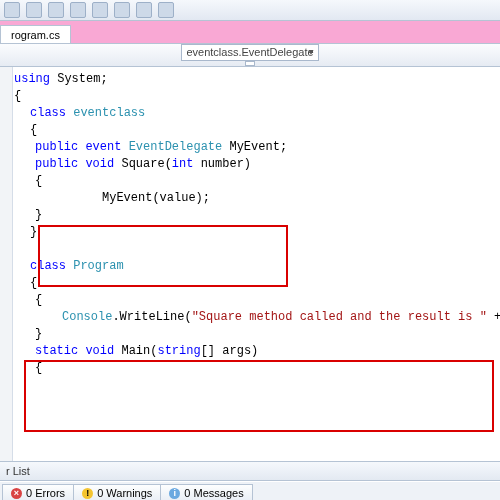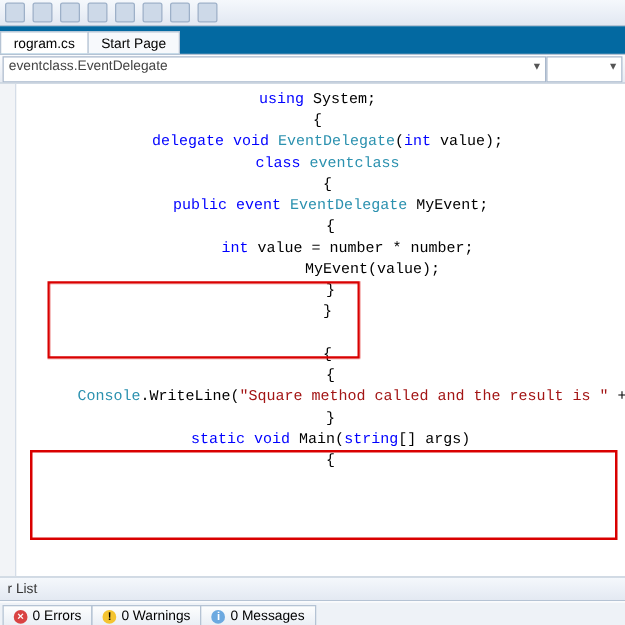--- a/index.html
+++ b/index.html
@@ -1,24 +1,24 @@
 <!DOCTYPE html>
 <html><head>
 <meta charset="utf-8">
 <style>
 body{margin:0;font-family:"Segoe UI",Tahoma,sans-serif;font-size:11px;background:#e8ecf0;color:#000;overflow:hidden;width:500px;height:500px;}
 .toolbar{height:20px;background:linear-gradient(#f5f8fc,#e2e8f2);border-bottom:1px solid #b5c3d4;display:flex;align-items:center;padding:0 4px;gap:6px;}
 .toolbar span{width:14px;height:14px;background:#cdd9e8;border:1px solid #9db0c8;border-radius:2px;display:inline-block;}
-.tabstrip{height:22px;background:#0369a1;border-bottom:1px solid #b5c3d4;display:flex;align-items:flex-end;}
+.tabstrip{height:22px;background:#f9a8d4;border-bottom:1px solid #b5c3d4;display:flex;align-items:flex-end;}
 .tab{padding:3px 10px 2px;font-size:11px;border:1px solid #b5c3d4;border-bottom:none;background:#f7f9fc;margin-right:-1px;cursor:pointer;}
 .tab.active{background:#fff;font-weight:normal;}
-.navbar{height:22px;background:linear-gradient(#fbfcfe,#e6ebf3);border-bottom:1px solid #b5c3d4;display:flex;align-items:center;padding:0 2px;}
+.navbar{height:22px;background:linear-gradient(#fbfcfe,#e6ebf3);border-bottom:1px solid #b5c3d4;display:flex;align-items:center;padding:0 2px;flex-direction:column;}
 .combo{flex:1;height:17px;border:1px solid #a9b8cc;background:#fff;font-size:11px;padding:1px 4px;color:#444;position:relative;}
 .combo:after{content:"▾";position:absolute;right:4px;top:1px;color:#555;font-size:10px;}
-.editor-wrap{background:#fff;height:calc(100% - 20px - 22px - 22px - 42px);overflow:hidden;position:relative;text-align:center;}
+.editor-wrap{background:#fff;height:calc(100% - 20px - 22px - 22px - 42px);overflow:hidden;position:relative;}
 .editor{position:absolute;left:0;right:0;top:0;bottom:0;overflow:auto;padding:4px 6px 4px 14px;font-family:Consolas,"Courier New",monospace;font-size:12px;line-height:17px;white-space:nowrap;}
 .gutter{position:absolute;left:0;top:0;bottom:0;width:12px;background:#f2f4f7;border-right:1px solid #d5dde8;}
 .line{height:17px;}
 .kw{color:#0000ff;}
 .type{color:#2b91af;}
 .str{color:#a31515;}
 .ind1{padding-left:16px;}
 .ind2{padding-left:21px;}
 .ind3{padding-left:48px;}
 .ind4{padding-left:88px;}
@@ -40,43 +40,42 @@
   <span></span>
   <span></span>
   <span></span>
   <span></span>
   <span></span>
   <span></span>
 </div>
 
 <div class="tabstrip">
   <div class="tab active">rogram.cs</div>
-  <div class="tab">Start Page</div>
 </div>
 
 <div class="navbar">
   <div class="combo">eventclass.EventDelegate</div>
   <div class="combo" style="flex:0.12"></div>
 </div>
 
 <div class="editor-wrap">
   <div class="gutter"></div>
   <div class="editor">
     <div class="line"><span class="kw">using</span><span> System;</span></div>
     <div class="line">{</div>
-    <div class="line ind1"><span class="kw">delegate</span><span class="kw"> void</span><span class="type"> EventDelegate</span><span>(</span><span class="kw">int</span><span> value);</span></div>
     <div class="line ind1"><span class="kw">class</span><span class="type"> eventclass</span></div>
     <div class="line ind1">{</div>
     <div class="line ind2"><span class="kw">public</span><span class="kw"> event</span><span class="type"> EventDelegate</span><span> MyEvent;</span></div>
+    <div class="line ind2"><span class="kw">public</span><span class="kw"> void</span><span> Square(</span><span class="kw">int</span><span> number)</span></div>
     <div class="line ind2">{</div>
-    <div class="line ind3"><span class="kw">int</span><span> value = number * number;</span></div>
     <div class="line ind4">MyEvent(value);</div>
     <div class="line ind2">}</div>
     <div class="line ind1">}</div>
     <div class="line">&nbsp;</div>
+    <div class="line ind1"><span class="kw">class</span><span class="type"> Program</span></div>
     <div class="line ind1">{</div>
     <div class="line ind2">{</div>
     <div class="line ind3"><span class="type">Console</span><span>.WriteLine(</span><span class="str">"Square method called and the result is "</span><span> + number);</span></div>
     <div class="line ind2">}</div>
     <div class="line ind2"><span class="kw">static</span><span class="kw"> void</span><span> Main(</span><span class="kw">string</span><span>[] args)</span></div>
     <div class="line ind2">{</div>
 
   </div>
   <div class="hl" style="left:38px;top:158px;width:250px;height:62px;"></div>
   <div class="hl" style="left:24px;top:293px;width:470px;height:72px;"></div>

